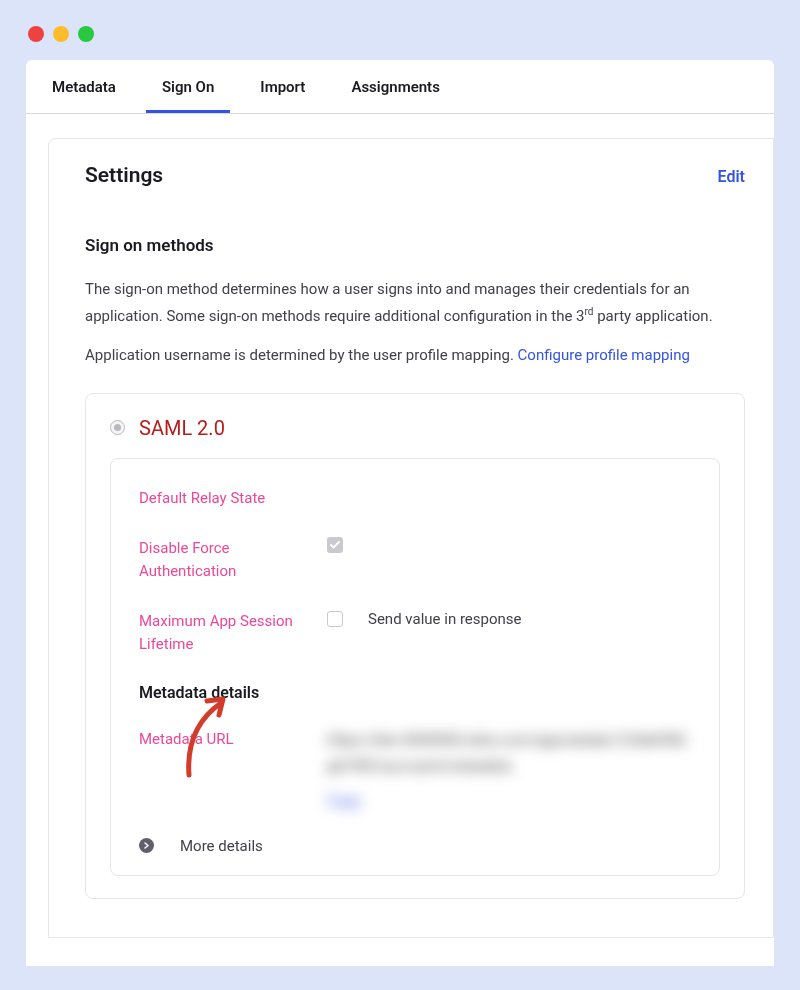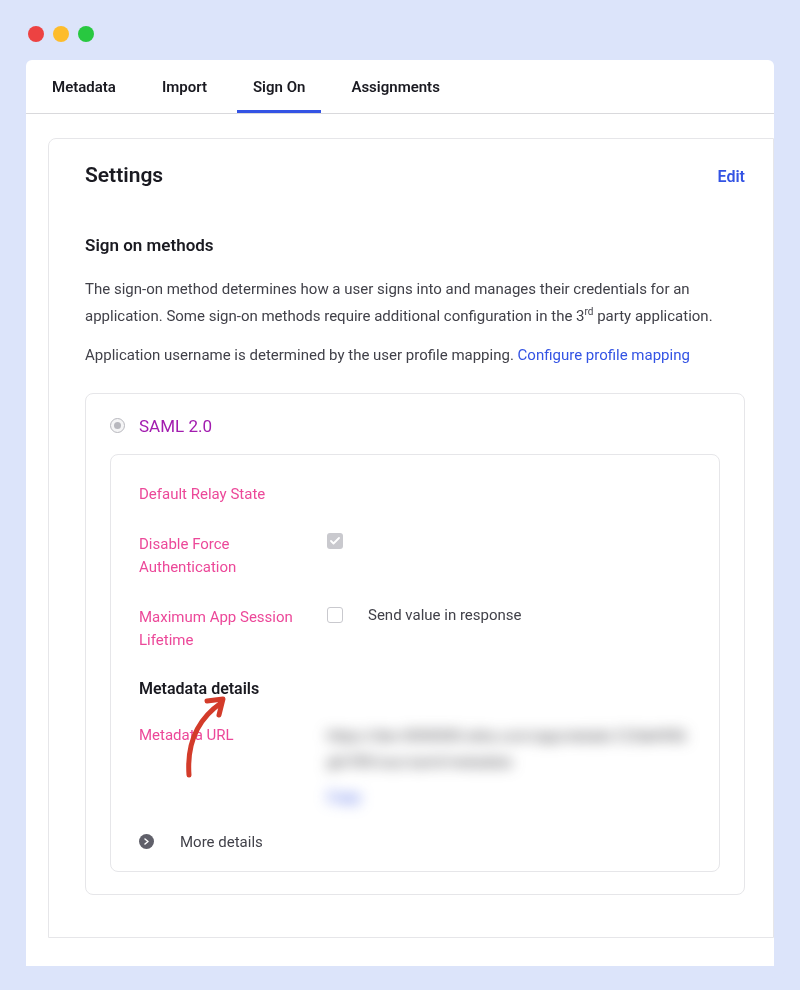--- a/index.html
+++ b/index.html
@@ -120,22 +120,22 @@
       align-items: center;
       justify-content: center;
     }
     .radio-inner {
       width: 7px;
       height: 7px;
       border-radius: 50%;
       background: #B8B8BE;
     }
     .radio-label {
-      font-size: 17px;
-      color: #a21caf;
+      font-size: 20px;
+      color: #b91c1c;
     }
     .nested-card {
       border: 1px solid #E6E6E9;
       border-radius: 8px;
       padding: 28px 28px 20px 28px;
     }
     .form-row {
       display: flex;
       align-items: flex-start;
       margin-bottom: 28px;
@@ -237,22 +237,22 @@
   <div class="window-controls">
     <div class="window-dot dot-red"></div>
     <div class="window-dot dot-yellow"></div>
     <div class="window-dot dot-green"></div>
   </div>
 
   <div class="content-area">
 
     <div class="tab-bar">
       <div class="tab">Metadata</div>
+      <div class="tab active">Sign On</div>
       <div class="tab">Import</div>
-      <div class="tab active">Sign On</div>
       <div class="tab">Assignments</div>
     </div>
 
     <div class="panel-wrap">
       <div class="settings-panel" style="position:relative;">
 
         <div class="panel-header">
           <div class="panel-title">Settings</div>
           <div class="edit-link">Edit</div>
         </div>

